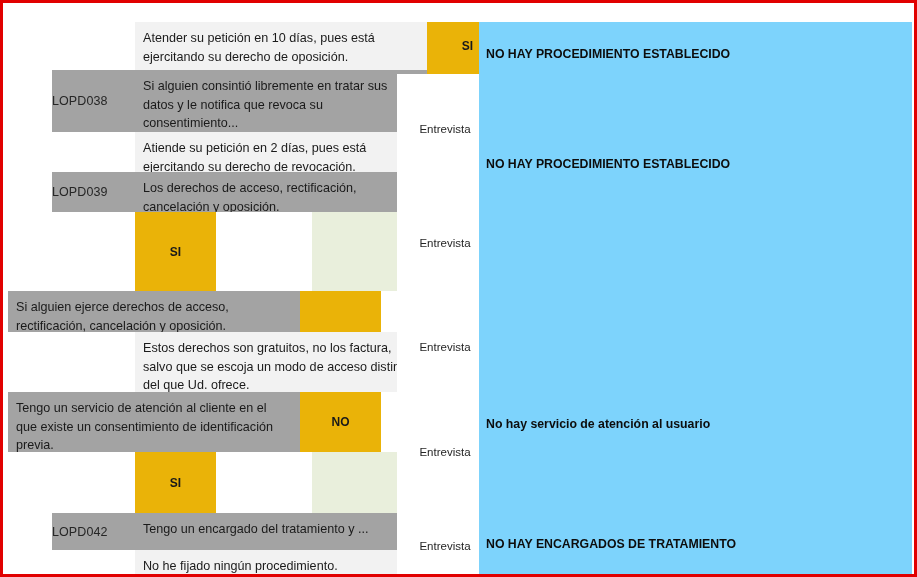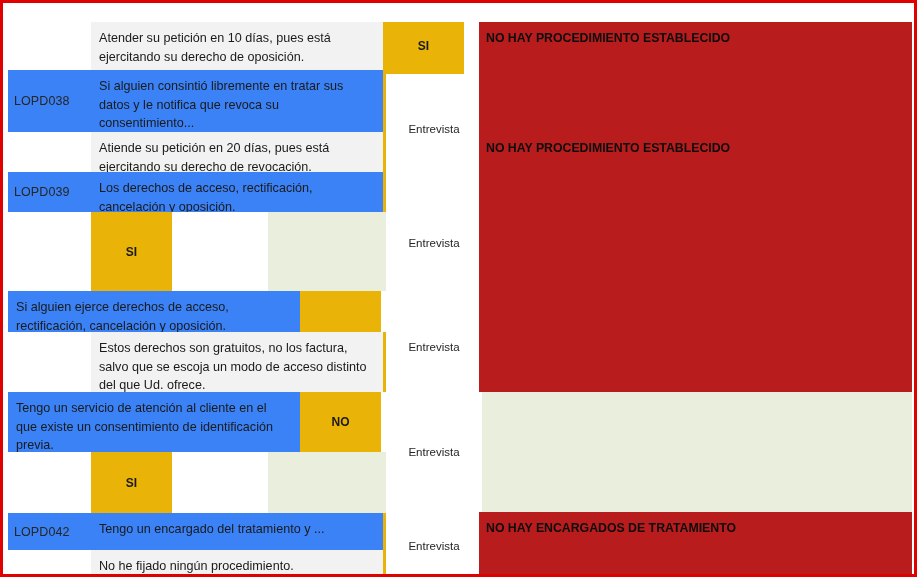--- a/index.html
+++ b/index.html
@@ -34,26 +34,27 @@
   }
   .row {
     position: relative;
     width: 100%;
     display: flex;
     align-items: stretch;
   }
   .c-code {
     width: 83px;
     flex: 0 0 83px;
-    padding: 0 6px;
+    padding: 0 0;
     display: flex;
     align-items: center;
     font-size: 12.5px;
     color: #262626;
     letter-spacing: .1px;
+    margin-left: 44px;
   }
   .c-desc {
     width: 292px;
     flex: 0 0 292px;
     padding: 7px 9px 7px 8px;
     font-size: 12.6px;
     line-height: 18.5px;
     color: #1a1a1a;
   }
   .c-ok {
@@ -81,44 +82,44 @@
     flex: 1 1 auto;
     padding: 8px 0 0 6px;
     font-size: 12.3px;
     font-weight: bold;
     color: #0d0d0d;
     background: #e9efdc;
     line-height: 16px;
   }
   
   .row.gray .c-code,
-  .row.gray .c-desc { background: #3b82f6; }
+  .row.gray .c-desc { background: #a3a3a3; }
   .row.plain .c-code { background: #ffffff; }
   .row.plain .c-desc { background: #f2f2f2; }
 
   
   .span {
     position: absolute;
     box-sizing: border-box;
   }
   .span-src {
-    left: 378px;
+    left: 389px;
     width: 96px;
     background: #ffffff;
     display: flex;
     align-items: center;
     justify-content: center;
     font-size: 11.5px;
     color: #262626;
   }
   .span-obs {
     left: 471px;
     right: 0;
-    background: #b91c1c;
-    padding: 8px 0 0 7px;
+    background: #7dd3fc;
+    padding: 24px 0 0 7px;
     font-size: 12.3px;
     font-weight: bold;
     color: #0d0d0d;
     line-height: 16px;
   }
 </style>
 </head>
 <body>
 
 <div id="page">
@@ -139,21 +140,21 @@
         <div class="row gray" style="height:62px">
           <div class="c-code">LOPD038</div>
           <div class="c-desc">Si alguien consintió libremente en tratar sus datos y le notifica que revoca su consentimiento...</div>
           <div class="c-ok"></div>
           <div class="c-src"></div>
           <div class="c-obs"></div>
         </div>
 
         <div class="row plain" style="height:40px">
           <div class="c-code"></div>
-          <div class="c-desc">Atiende su petición en 20 días, pues está ejercitando su derecho de revocación.</div>
+          <div class="c-desc">Atiende su petición en 2 días, pues está ejercitando su derecho de revocación.</div>
           <div class="c-ok">SI</div>
           <div class="c-src"></div>
           <div class="c-obs"></div>
         </div>
 
         <div class="row gray" style="height:40px">
           <div class="c-code">LOPD039</div>
           <div class="c-desc">Los derechos de acceso, rectificación, cancelación y oposición.</div>
           <div class="c-ok"></div>
           <div class="c-src"></div>
@@ -216,17 +217,18 @@
 
       <div class="span span-src" style="top:52px;height:110px">Entrevista</div>
       <div class="span span-src" style="top:162px;height:118px">Entrevista</div>
       <div class="span span-src" style="top:280px;height:90px">Entrevista</div>
       <div class="span span-src" style="top:370px;height:120px">Entrevista</div>
       <div class="span span-src" style="top:490px;height:68px">Entrevista</div>
 
       <div class="span span-obs" style="top:0px;height:110px">NO HAY PROCEDIMIENTO ESTABLECIDO</div>
       <div class="span span-obs" style="top:110px;height:170px">NO HAY PROCEDIMIENTO ESTABLECIDO</div>
       <div class="span span-obs" style="top:280px;height:90px"></div>
+      <div class="span span-obs" style="top:370px;height:120px">No hay servicio de atención al usuario</div>
       <div class="span span-obs" style="top:490px;height:68px">NO HAY ENCARGADOS DE TRATAMIENTO</div>
 
     </div>
   </div>
 </div>
 
 </body></html>

